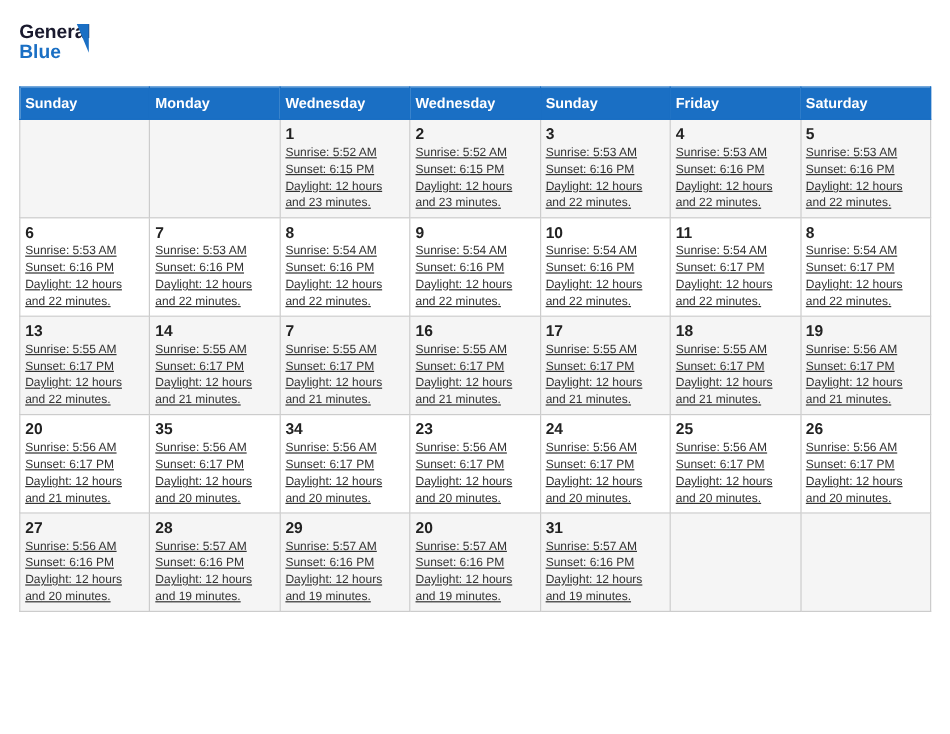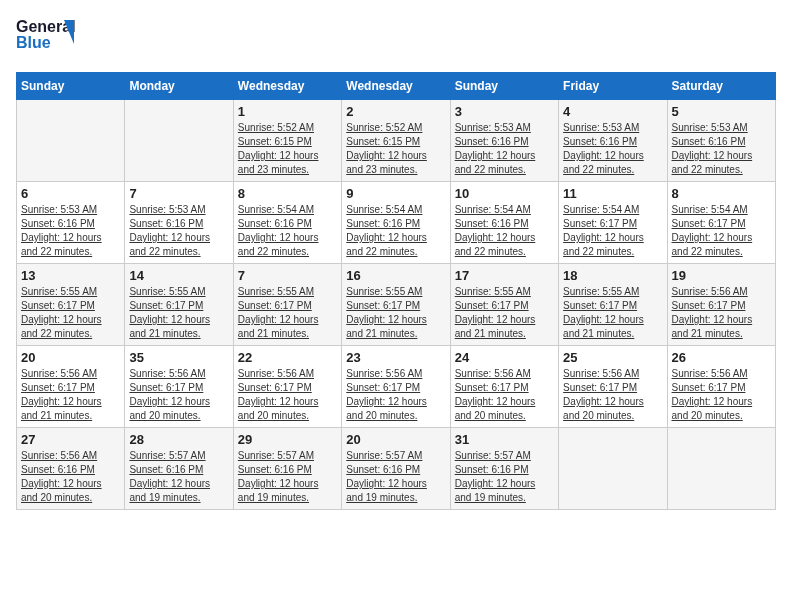--- a/index.html
+++ b/index.html
@@ -238,21 +238,21 @@
 Sunset: 6:17 PM
 Daylight: 12 hours and 21 minutes.</div>
         </td>
         <td>
           <span class="day-num">35</span>
           <div class="day-info">Sunrise: 5:56 AM
 Sunset: 6:17 PM
 Daylight: 12 hours and 20 minutes.</div>
         </td>
         <td>
-          <span class="day-num">22</span>
+          <span class="day-num">34</span>
           <div class="day-info">Sunrise: 5:56 AM
 Sunset: 6:17 PM
 Daylight: 12 hours and 20 minutes.</div>
         </td>
         <td>
           <span class="day-num">23</span>
           <div class="day-info">Sunrise: 5:56 AM
 Sunset: 6:17 PM
 Daylight: 12 hours and 20 minutes.</div>
         </td>

